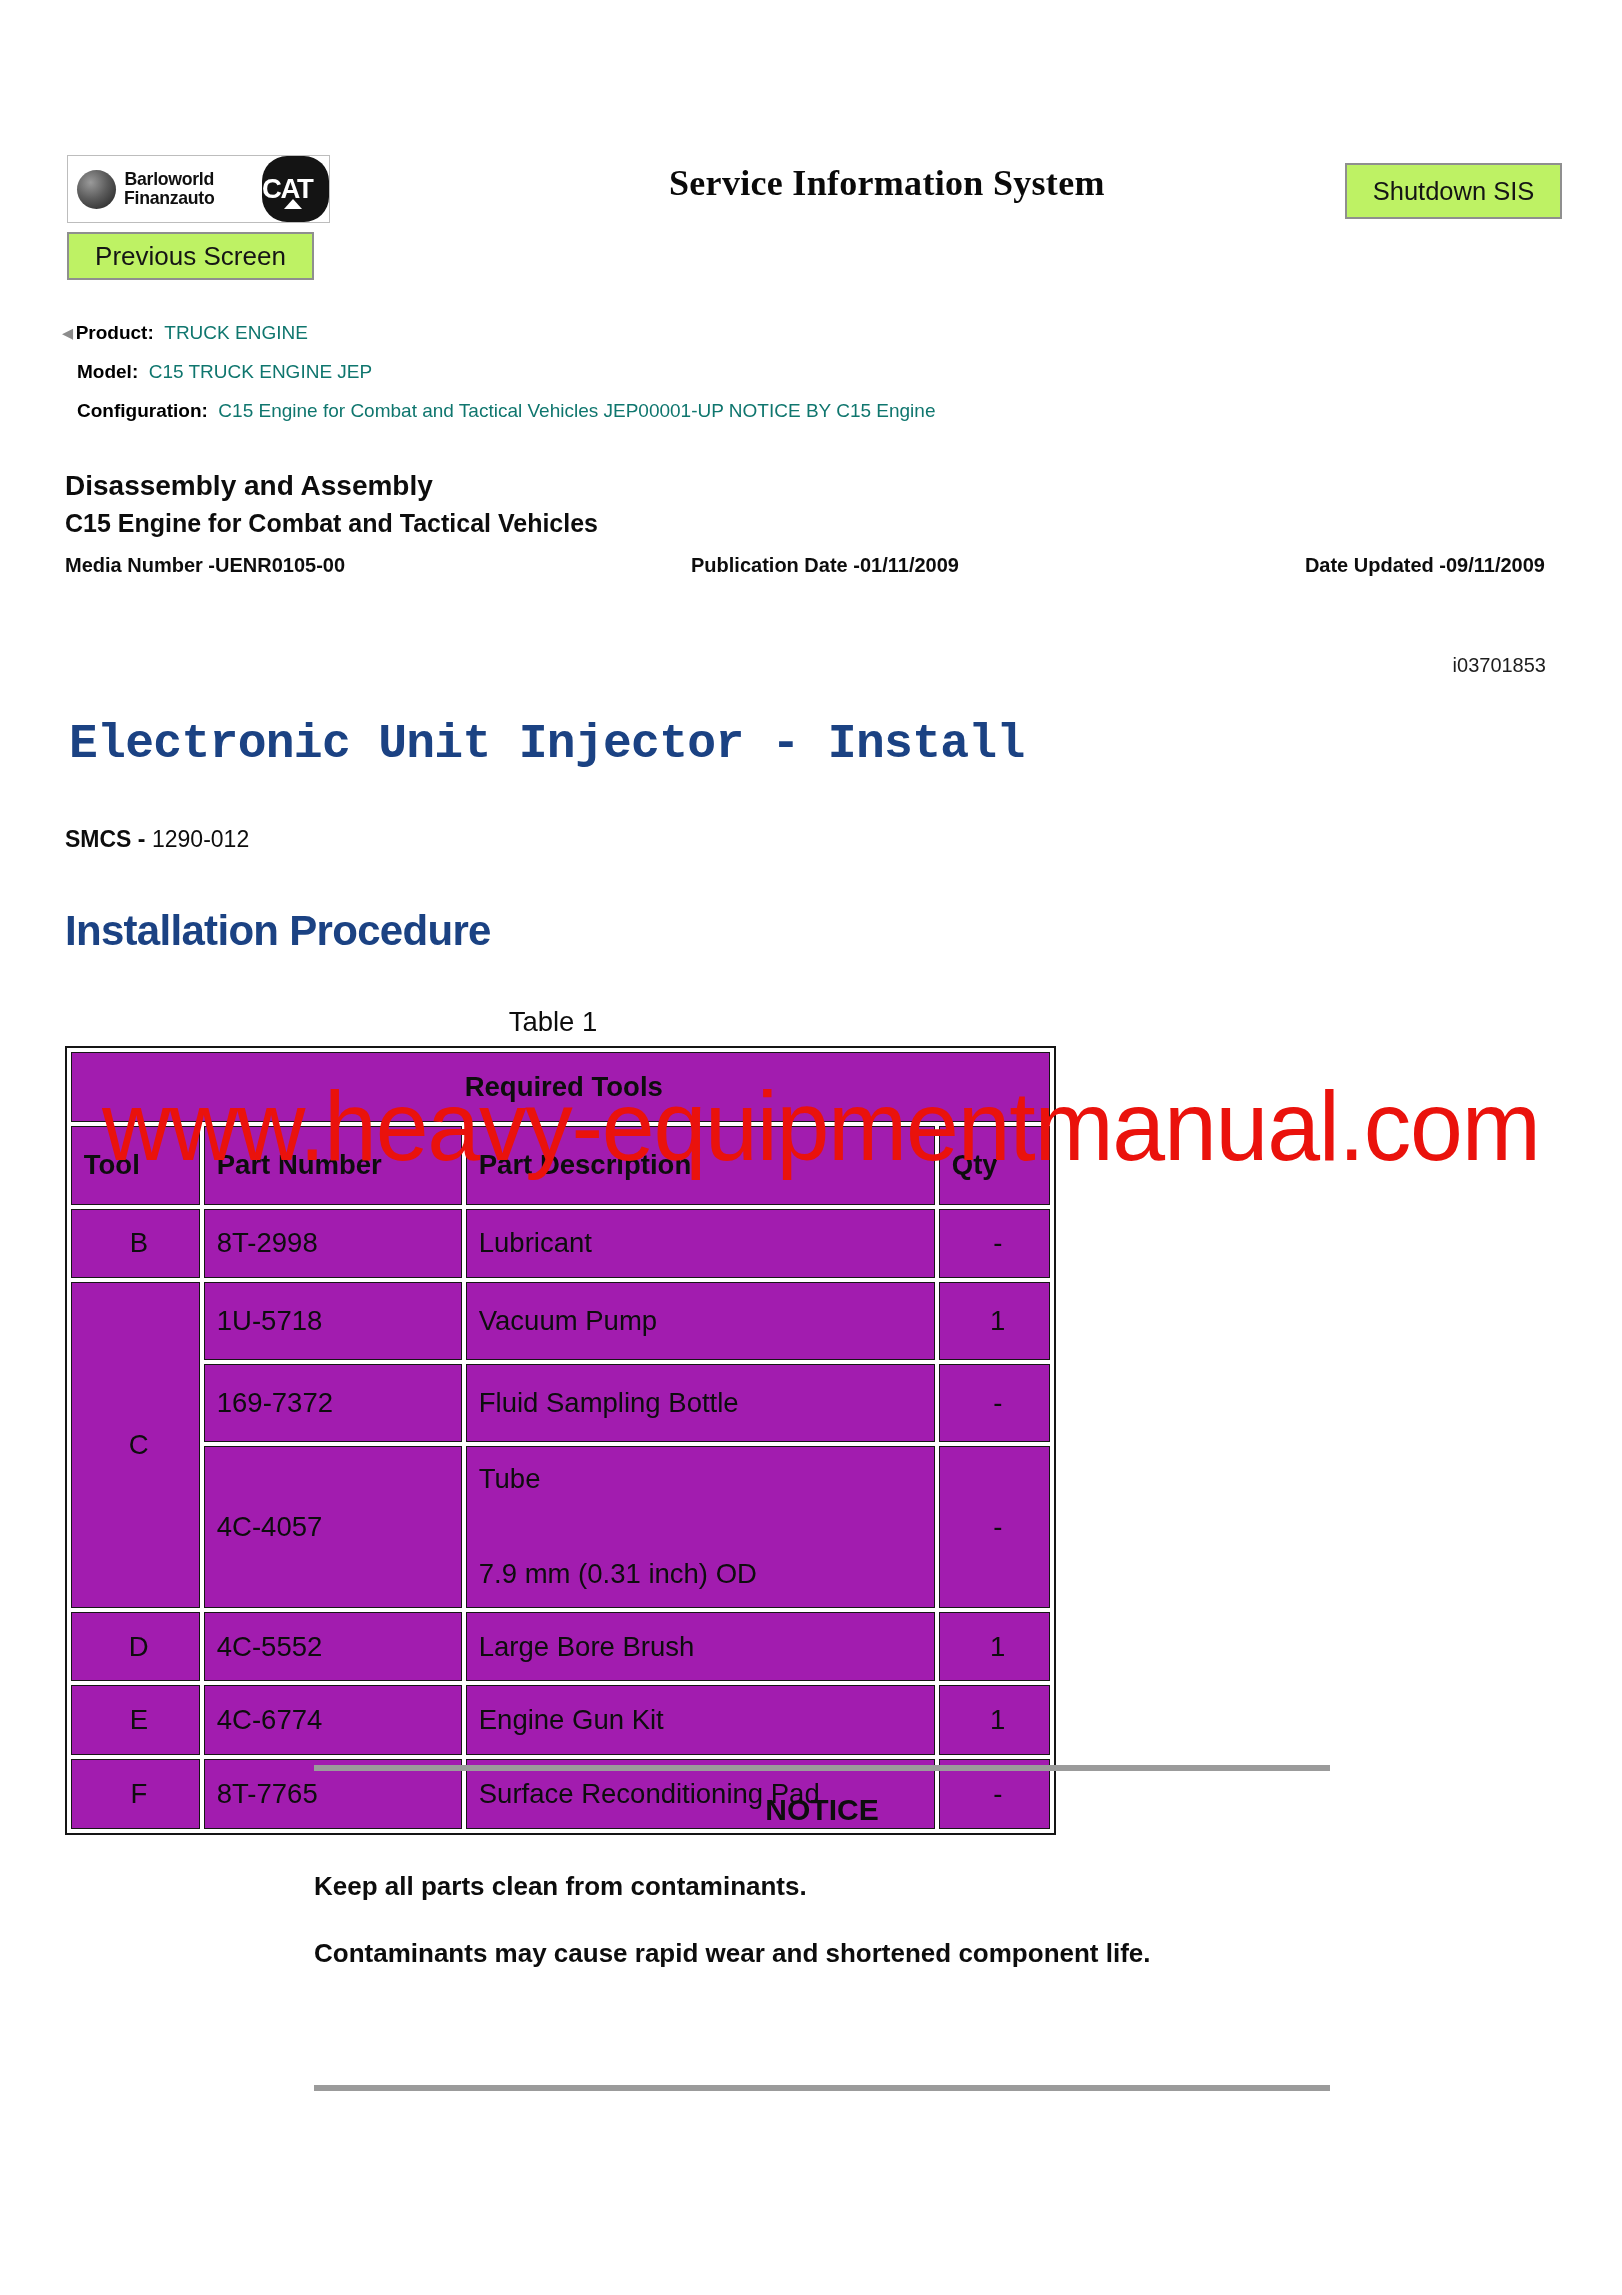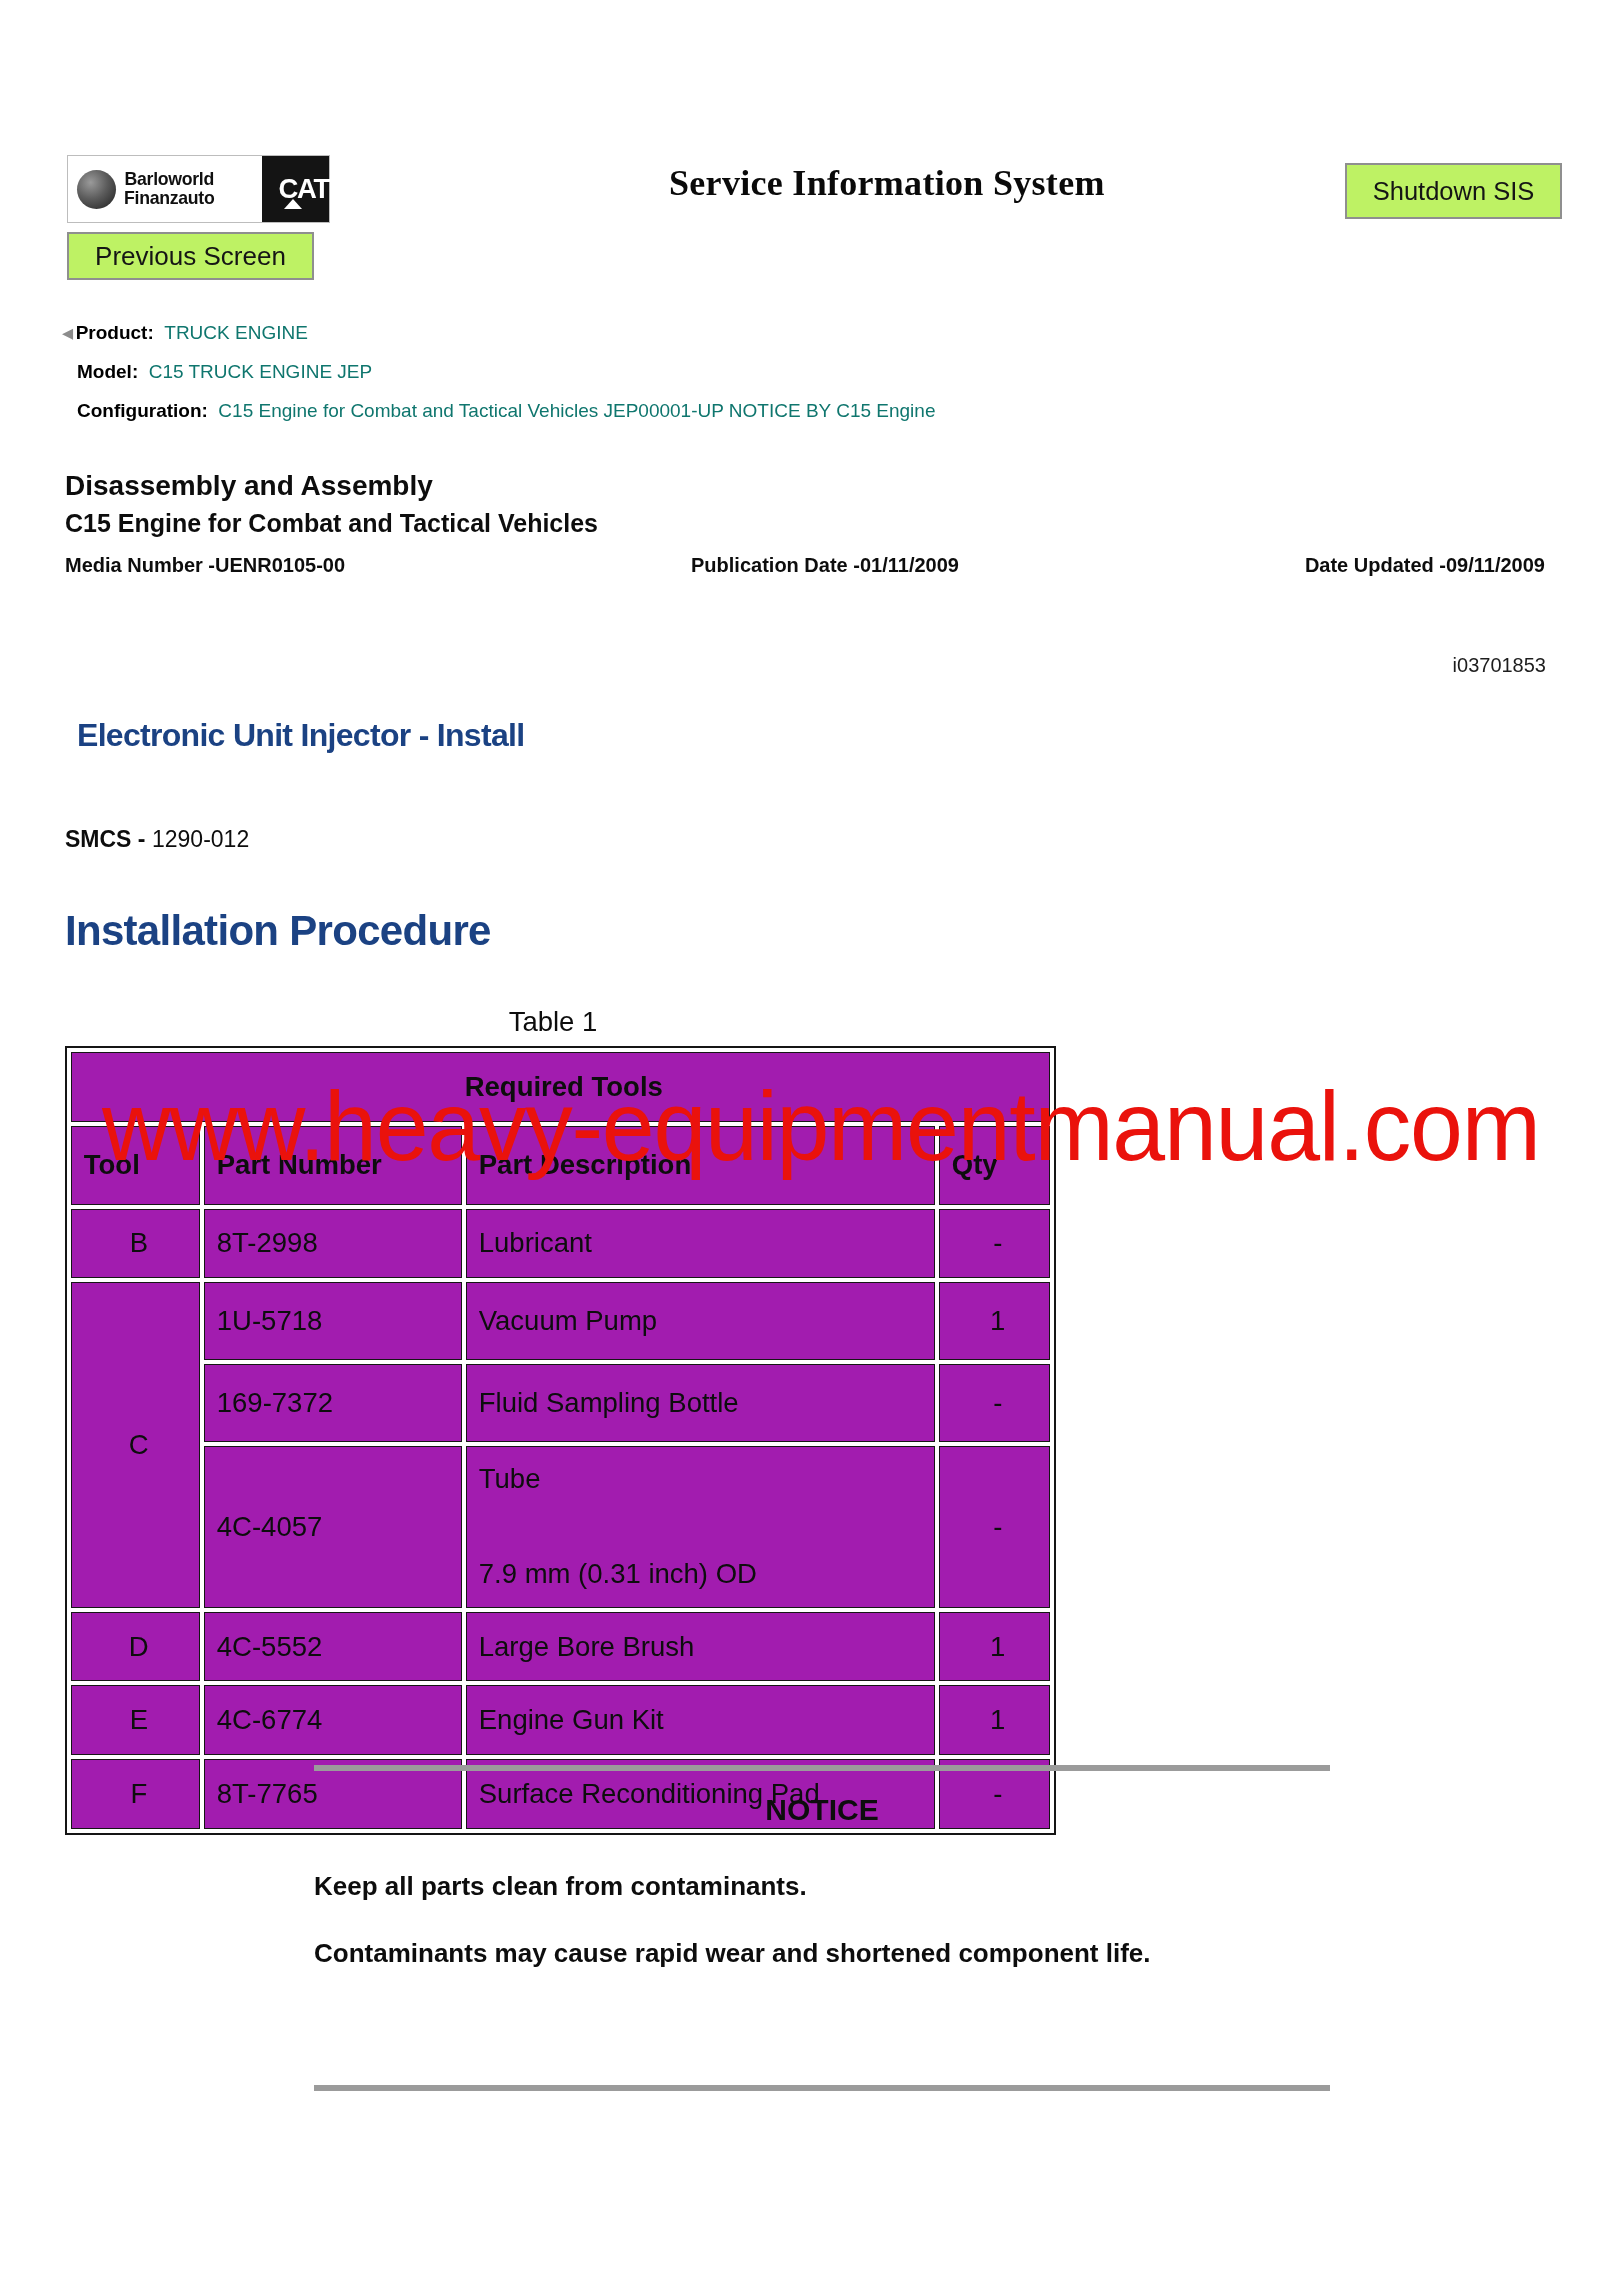--- a/index.html
+++ b/index.html
@@ -11,21 +11,21 @@
 
   
   .logo-box { left:67px; top:155px; width:263px; height:68px;
     border:1.3px solid #bdbdbd; box-sizing:border-box; display:flex; background:#fff; }
   .logo-left { flex:1; display:flex; align-items:center; padding-left:9.2px; }
   .globe { width:39px; height:39px; border-radius:50%;
     background:radial-gradient(circle at 35% 32%, #9a9a9a 0%, #5c5c5c 45%, #1c1c1c 100%);
     flex:0 0 auto; }
   .logo-text { font-weight:bold; font-size:17.7px; line-height:1.1; color:#101010; margin-left:7.9px; letter-spacing:-0.3px;text-align:center; }
   .cat-box { width:67px; background:#141414; color:#ffffff; position:relative;
-    display:flex; align-items:center; justify-content:flex-end; font-weight:bold; font-size:27.5px; letter-spacing:-1.3px; }
+    display:flex; align-items:center; justify-content:flex-start; font-weight:bold; font-size:27.5px; letter-spacing:-1.3px;border-radius:25px; }
   .cat-tri { position:absolute; left:22px; bottom:13px; width:0; height:0;
     border-left:9.2px solid transparent; border-right:9.2px solid transparent; border-bottom:10.5px solid #ffffff; }
 
   .sis-title { left:669px; top:162px; font-family:"Liberation Serif", serif;
     font-weight:bold; font-size:36px; color:#0a0a0a; letter-spacing:0.3px; }
 
   .btn { border:2px solid #8f8f8f; background:#bef264; box-sizing:border-box;
     display:flex; align-items:center; justify-content:center; color:#151515; cursor:pointer; }
   .shutdown-btn { left:1345px; top:163px; width:217px; height:56px; font-size:25.5px; }
   .prev-btn { left:67px; top:232px; width:247px; height:48px; font-size:26px; }
@@ -38,21 +38,21 @@
   .line-product { left:62px; top:322px; }
   .line-model { left:77px; top:361px; }
   .line-config { left:77px; top:400px; }
 
   
   .h-disassembly { left:65px; top:470px; font-size:28px; font-weight:bold; }
   .h-c15 { left:65px; top:509px; font-size:25px; font-weight:bold; }
   .media-row { left:65px; top:554px; width:1480px; display:flex;
     justify-content:space-between; font-weight:bold; font-size:20px; }
   .doc-id { top:654px; right:77px; font-size:20px; color:#1d1d1d; }
-  .h-main { left:77px; top:717px; font-size:32px; font-weight:bold; color:var(--accent-blue,#1b4283); letter-spacing:-0.7px; }
+  .h-main { left:69px; top:717px; font-size:48px; font-weight:bold; color:var(--accent-blue,#1b4283); letter-spacing:-0.7px;font-family:Liberation Mono, monospace; }
   .smcs-line { left:65px; top:826px; font-size:23px; }
   .smcs-line .lbl { font-weight:bold; }
   .smcs-line .val { margin-left:6.5px; }
   .h-proc { left:65px; top:907px; font-size:42px; font-weight:bold; color:var(--accent-blue,#1b4283); letter-spacing:-0.7px; }
 
   
   .tbl-caption { left:65px; top:1006px; width:976px; text-align:center; font-size:27.5px; }
   table.tools { position:absolute; left:65px; top:1046px;
     border-collapse:separate; border-spacing:4.6px; border:2.6px solid #151515; background:#ffffff; }
   table.tools td { border:1.3px solid #151515; background:#a21caf; font-size:27.5px;

